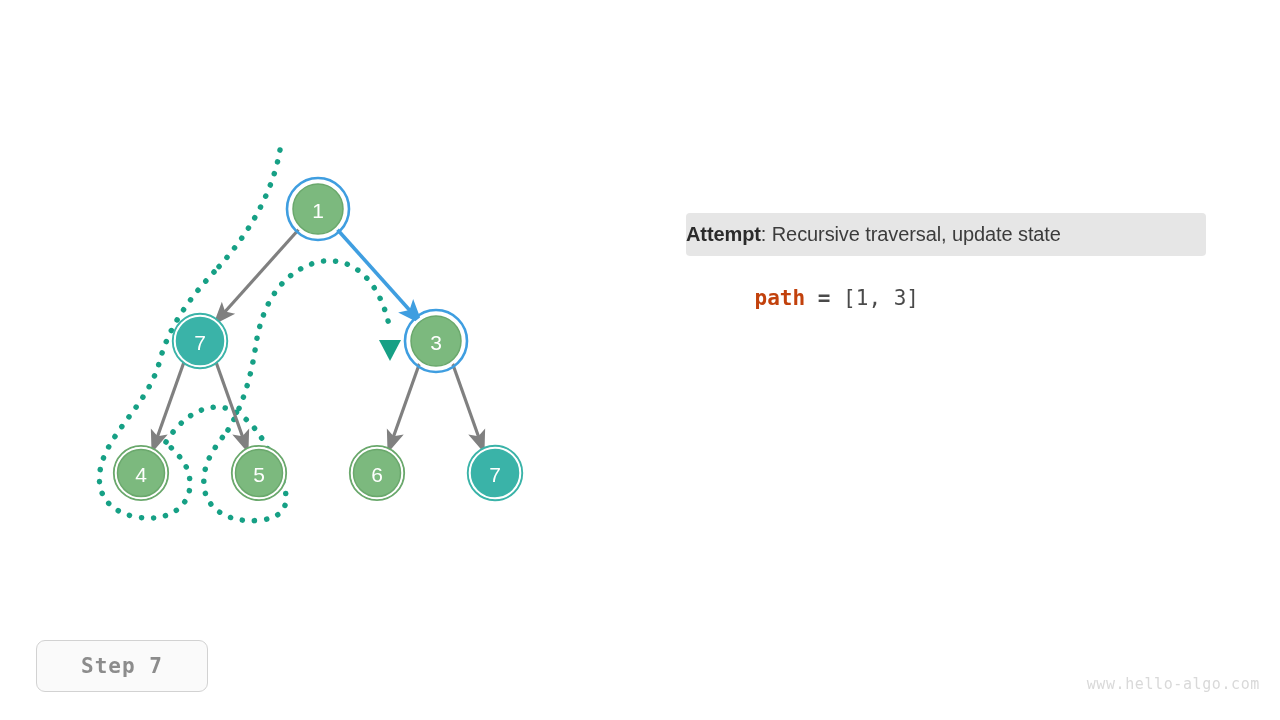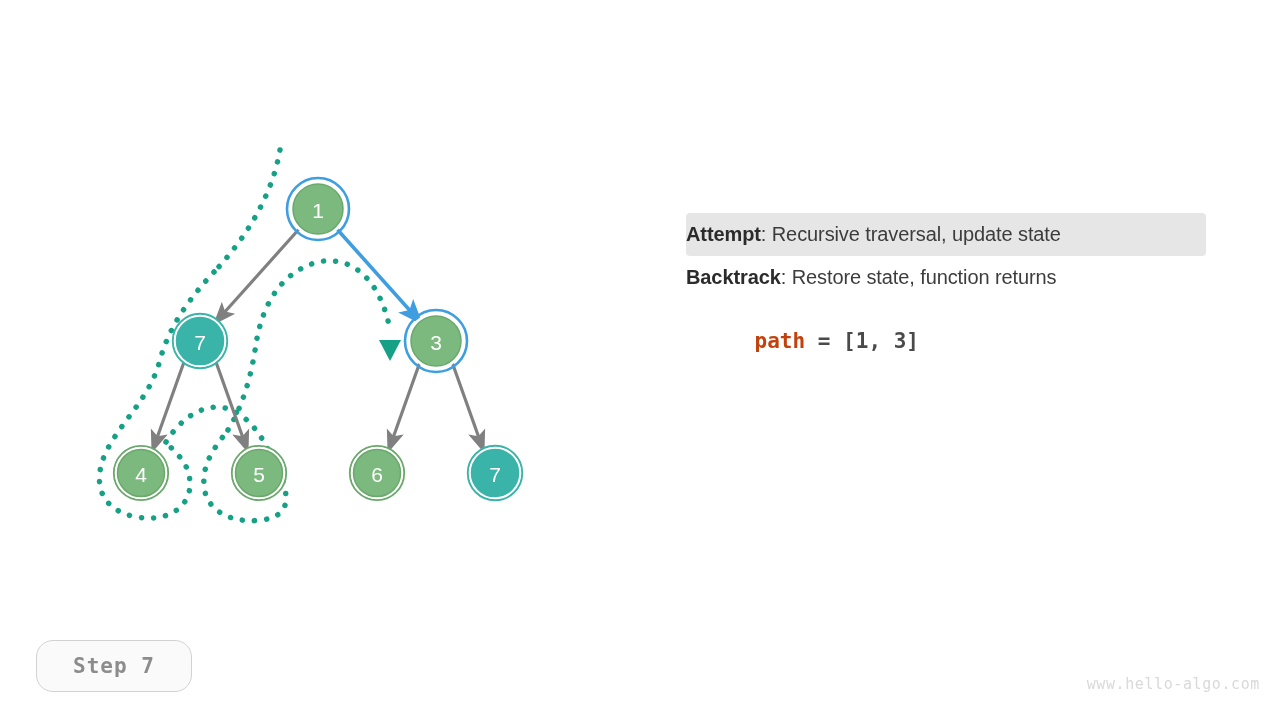--- a/index.html
+++ b/index.html
@@ -63,33 +63,33 @@
     font-family: "DejaVu Sans Mono", monospace;
     font-size: 21px;
     font-weight: bold;
     padding: 6px 18px;
     color: #4a4a4a;
     white-space: pre;
     letter-spacing: 0px;
   }
   .code-row .var-path { color: #c2410c; }
   .code-row .var-res  { color: #2e9b8f; }
-  .code-row .val      { color: #4a4a4a; font-weight: bold; }
+  .code-row .val      { color: #4a4a4a; font-weight: normal; }
   .code-spacer { height: 52px; }
 
   
   #step-badge {
     position: absolute;
     left: 36px;
     top: 640px;
-    width: 156px;
+    width: 172px;
     height: 52px;
     box-sizing: border-box;
     border: 1px solid #d2d2d2;
-    border-radius: 17px;
+    border-radius: 9px;
     background: #fafafa;
     display: flex;
     align-items: center;
     justify-content: center;
     font-family: "DejaVu Sans Mono", monospace;
     font-size: 21px;
     font-weight: bold;
     color: #8c8c8c;
     letter-spacing: 1px;
   }
@@ -205,23 +205,20 @@
     </g>
   </svg>
 </div>
 
 <div id="info-panel">
 
   <div class="info-row highlight">
     <span class="op-name">Attempt</span><span>: </span><span>Recursive traversal, update state</span>
   </div>
 
-  <div class="info-row">
-    <span class="op-name">Backtrack</span><span>: </span><span>Restore state, function returns</span>
-  </div>
 
   <div class="code-row">
     <span class="var-path">path</span><span> = </span><span class="val">[1, 3]</span>
   </div>
 
   <div class="code-spacer"></div>
 
 
 </div>
 

